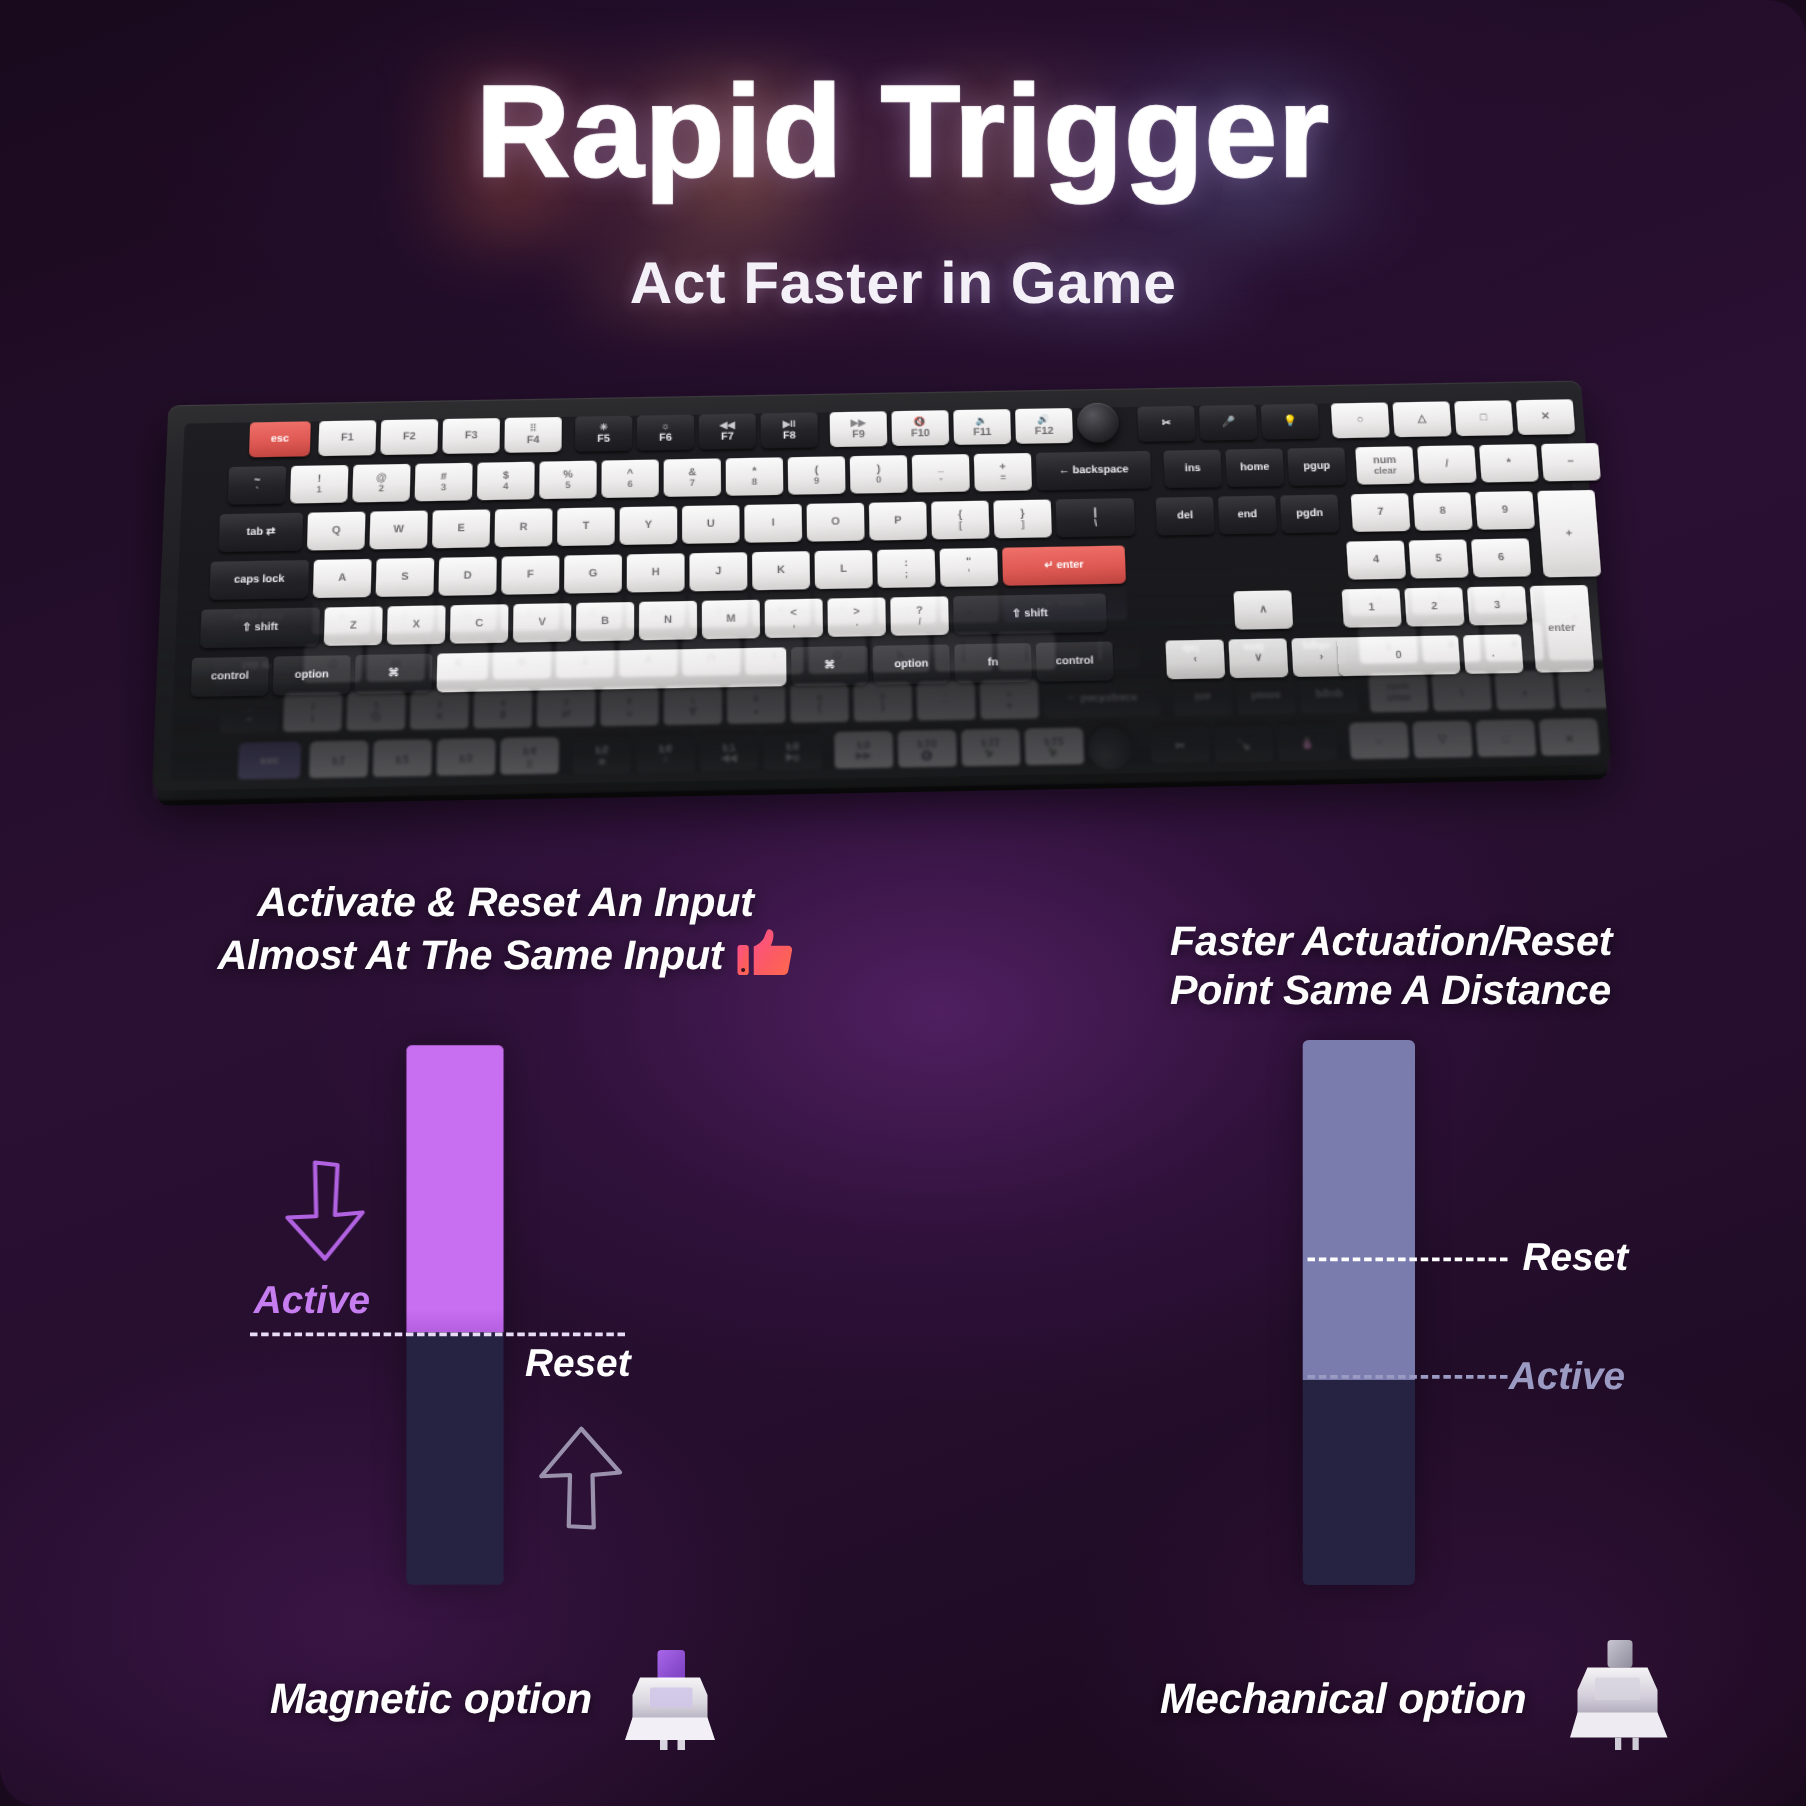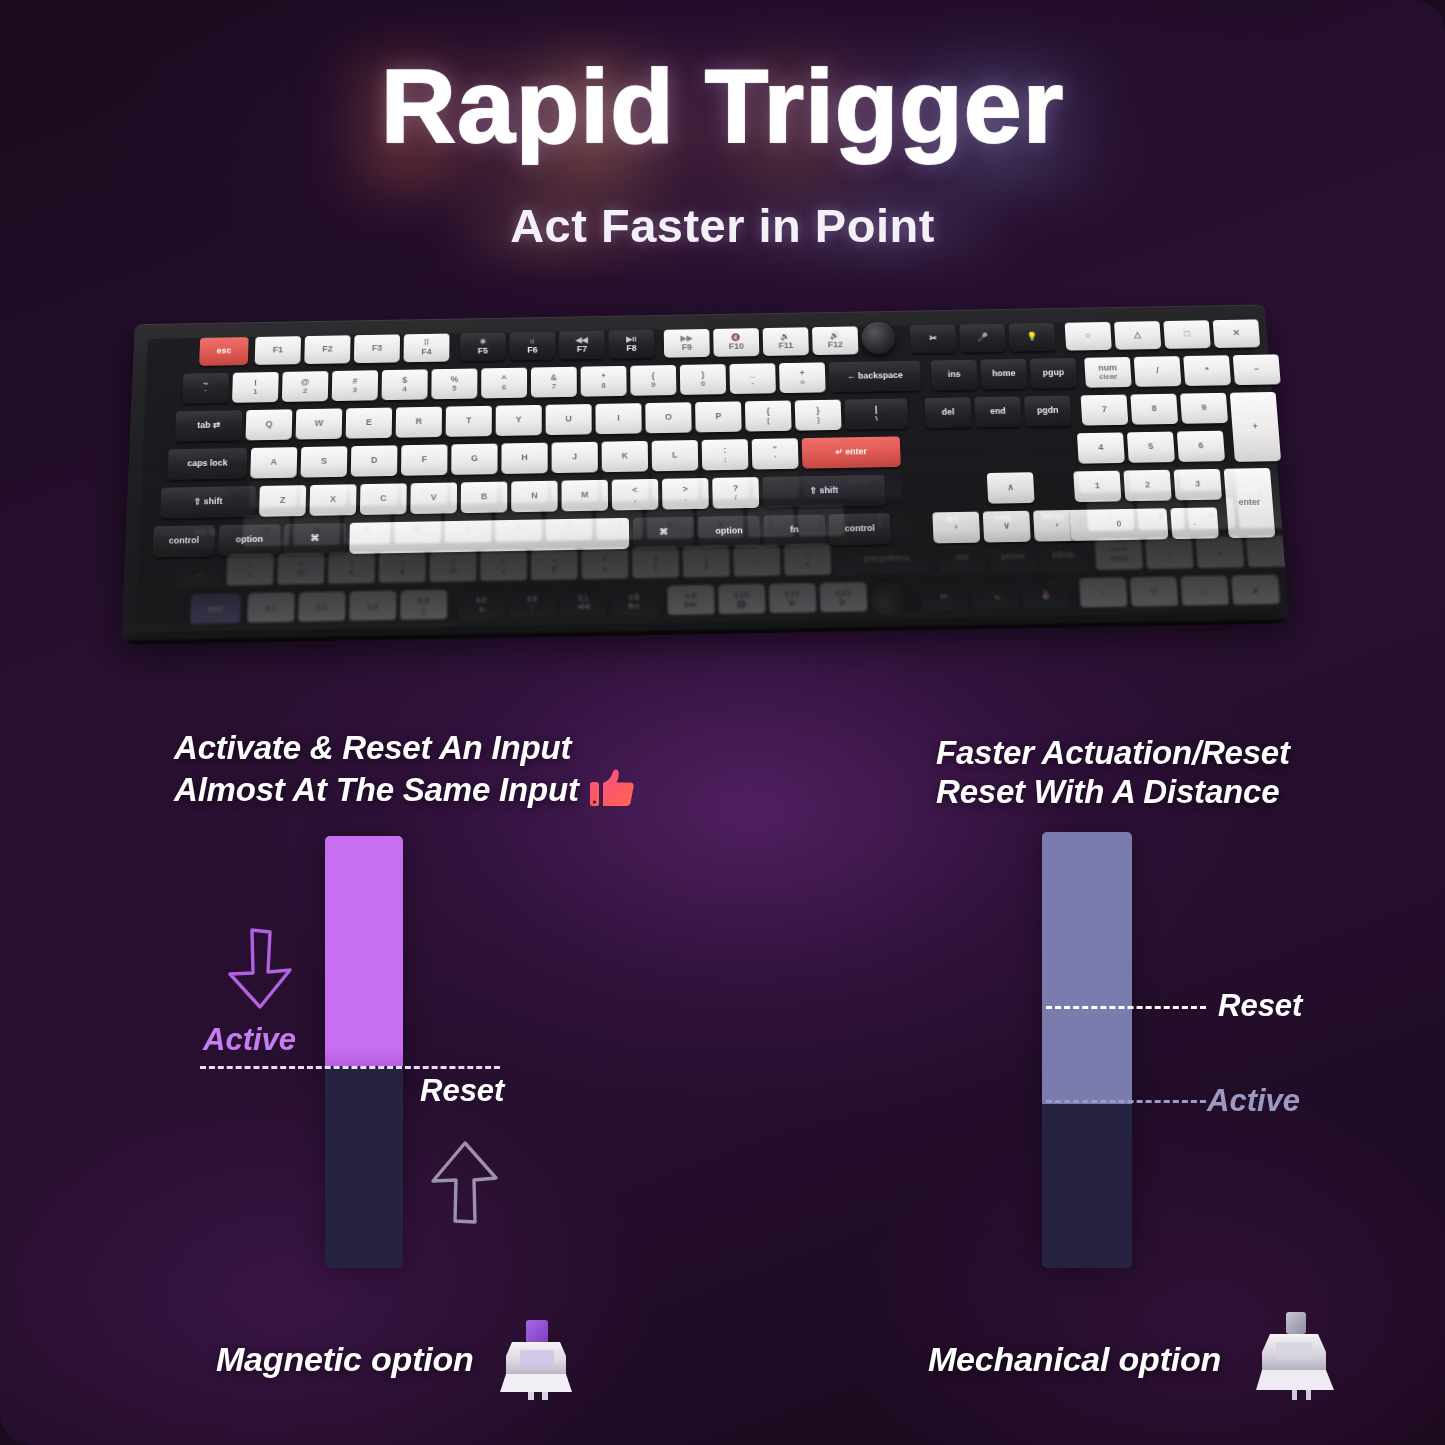--- a/index.html
+++ b/index.html
@@ -95,21 +95,21 @@
             mask-image:linear-gradient(to top, rgba(0,0,0,0) 2%, rgba(0,0,0,.95) 96%);
     pointer-events:none;
   }
   .kb-reflection .kb-board { position:absolute; left:0; top:0; transform:none; box-shadow:none; }
   
   .sec-head {
     position:absolute; font-size:33px; font-weight:700; font-style:italic;
     color:#fdfdfd; line-height:1.17; letter-spacing:-.2px;
     text-shadow:0 2px 10px rgba(0,0,0,.6);
   }
-  #head-left  { left:174px;  top:729px; }
+  #head-left  { left:174px;  top:703px;text-align:center; }
   #head-right { left:936px;  top:734px; }
   .thumb { display:inline-block; vertical-align:-7px; margin-left:10px; }
   
   .bar {
     position:absolute; border-radius:5px; overflow:hidden;
     box-shadow:0 0 26px rgba(0,0,0,.35);
   }
   .bar .seg { position:absolute; left:0; right:0; }
   #bar-left  { left:325px;  top:836px; width:78px; height:432px; }
   #bar-right { left:1042px; top:832px; width:90px; height:436px; }
@@ -129,21 +129,21 @@
   .sw { position:absolute; }
 </style>
 </head>
 <body>
 
 <div id="stage">
 
   <div class="glowstrip"></div>
   <div class="glowstrip2"></div>
   <div class="title">Rapid Trigger</div>
-  <div class="subtitle">Act Faster in Point</div>
+  <div class="subtitle">Act Faster in Game</div>
 
   <div id="kb-wrap">
     <div class="kb-front"></div>
     <div class="kb-board" id="kb-board">
       <div class="kb-deck"></div>
       <div class="knob" style="left:750px; top:12px;"></div>
       <div id="keys">
           <div class="key red" style="left: 68px; top: 16px; width: 50px; height: 30px;">
             <div class="stack">
               <span>esc</span>
@@ -1355,21 +1355,21 @@
       <path d="M22 26 L70 26 L76 40 L76 60 L16 60 L16 40 Z" fill="url(#swbodyL)" opacity=".95"></path>
       <path d="M16 58 L76 58 L82 76 L10 76 Z" fill="#f2f0f6"></path>
       <rect x="30" y="34" width="34" height="16" rx="2" fill="#cfc6e8" opacity=".85"></rect>
       <rect x="38" y="76" width="6" height="8" fill="#d9d6e0"></rect>
       <rect x="52" y="76" width="6" height="8" fill="#d9d6e0"></rect>
     </svg>
   </div>
 
   <div class="sec-head" id="head-right">
     <span>Faster Actuation/Reset</span><br>
-    <span>Reset With A Distance</span>
+    <span>Point Same A Distance</span>
   </div>
 
   <div class="bar" id="bar-right">
     <div class="seg" id="br-fill" style="top: 0px; height: 272px; background: rgb(123, 124, 174);"></div>
     <div class="seg" id="br-empty" style="top: 272px; bottom: 0px; background: rgb(38, 35, 66);"></div>
   </div>
   <div class="dash" id="dash-right-reset" style="left: 1046px; width: 160px; top: 1006px; border-top-color: rgb(255, 255, 255);"></div>
   <div class="dash" id="dash-right-active" style="left: 1046px; width: 160px; top: 1100px; border-top-color: rgb(154, 154, 194);"></div>
   <div class="dlabel" id="lbl-right-reset" style="left: 1218px; top: 988px; color: rgb(255, 255, 255);">Reset</div>
   <div class="dlabel" id="lbl-right-active" style="left: 1207px; top: 1083px; color: rgb(154, 154, 194);">Active</div>

